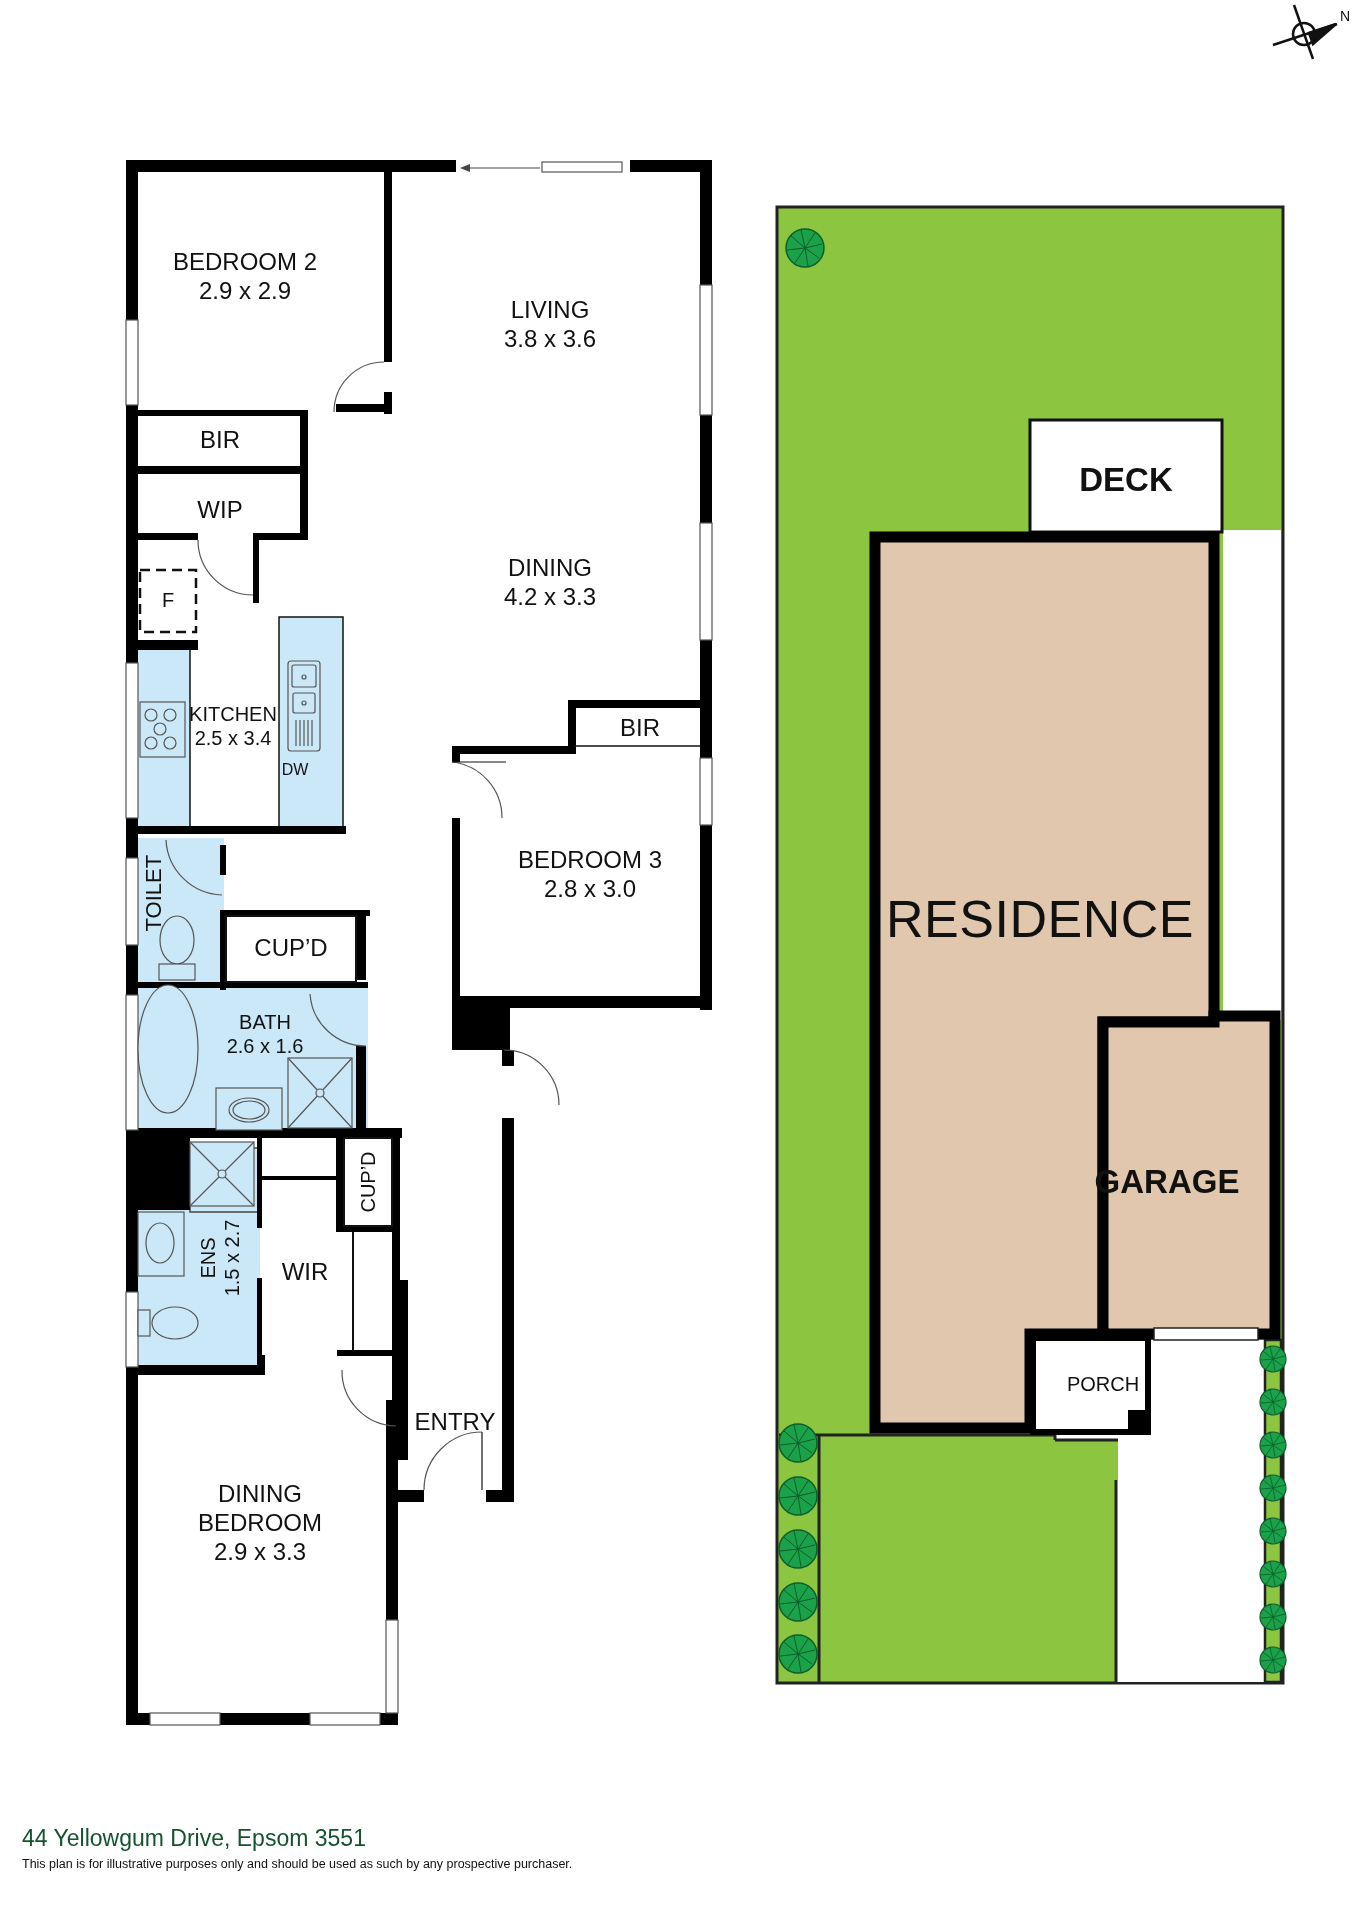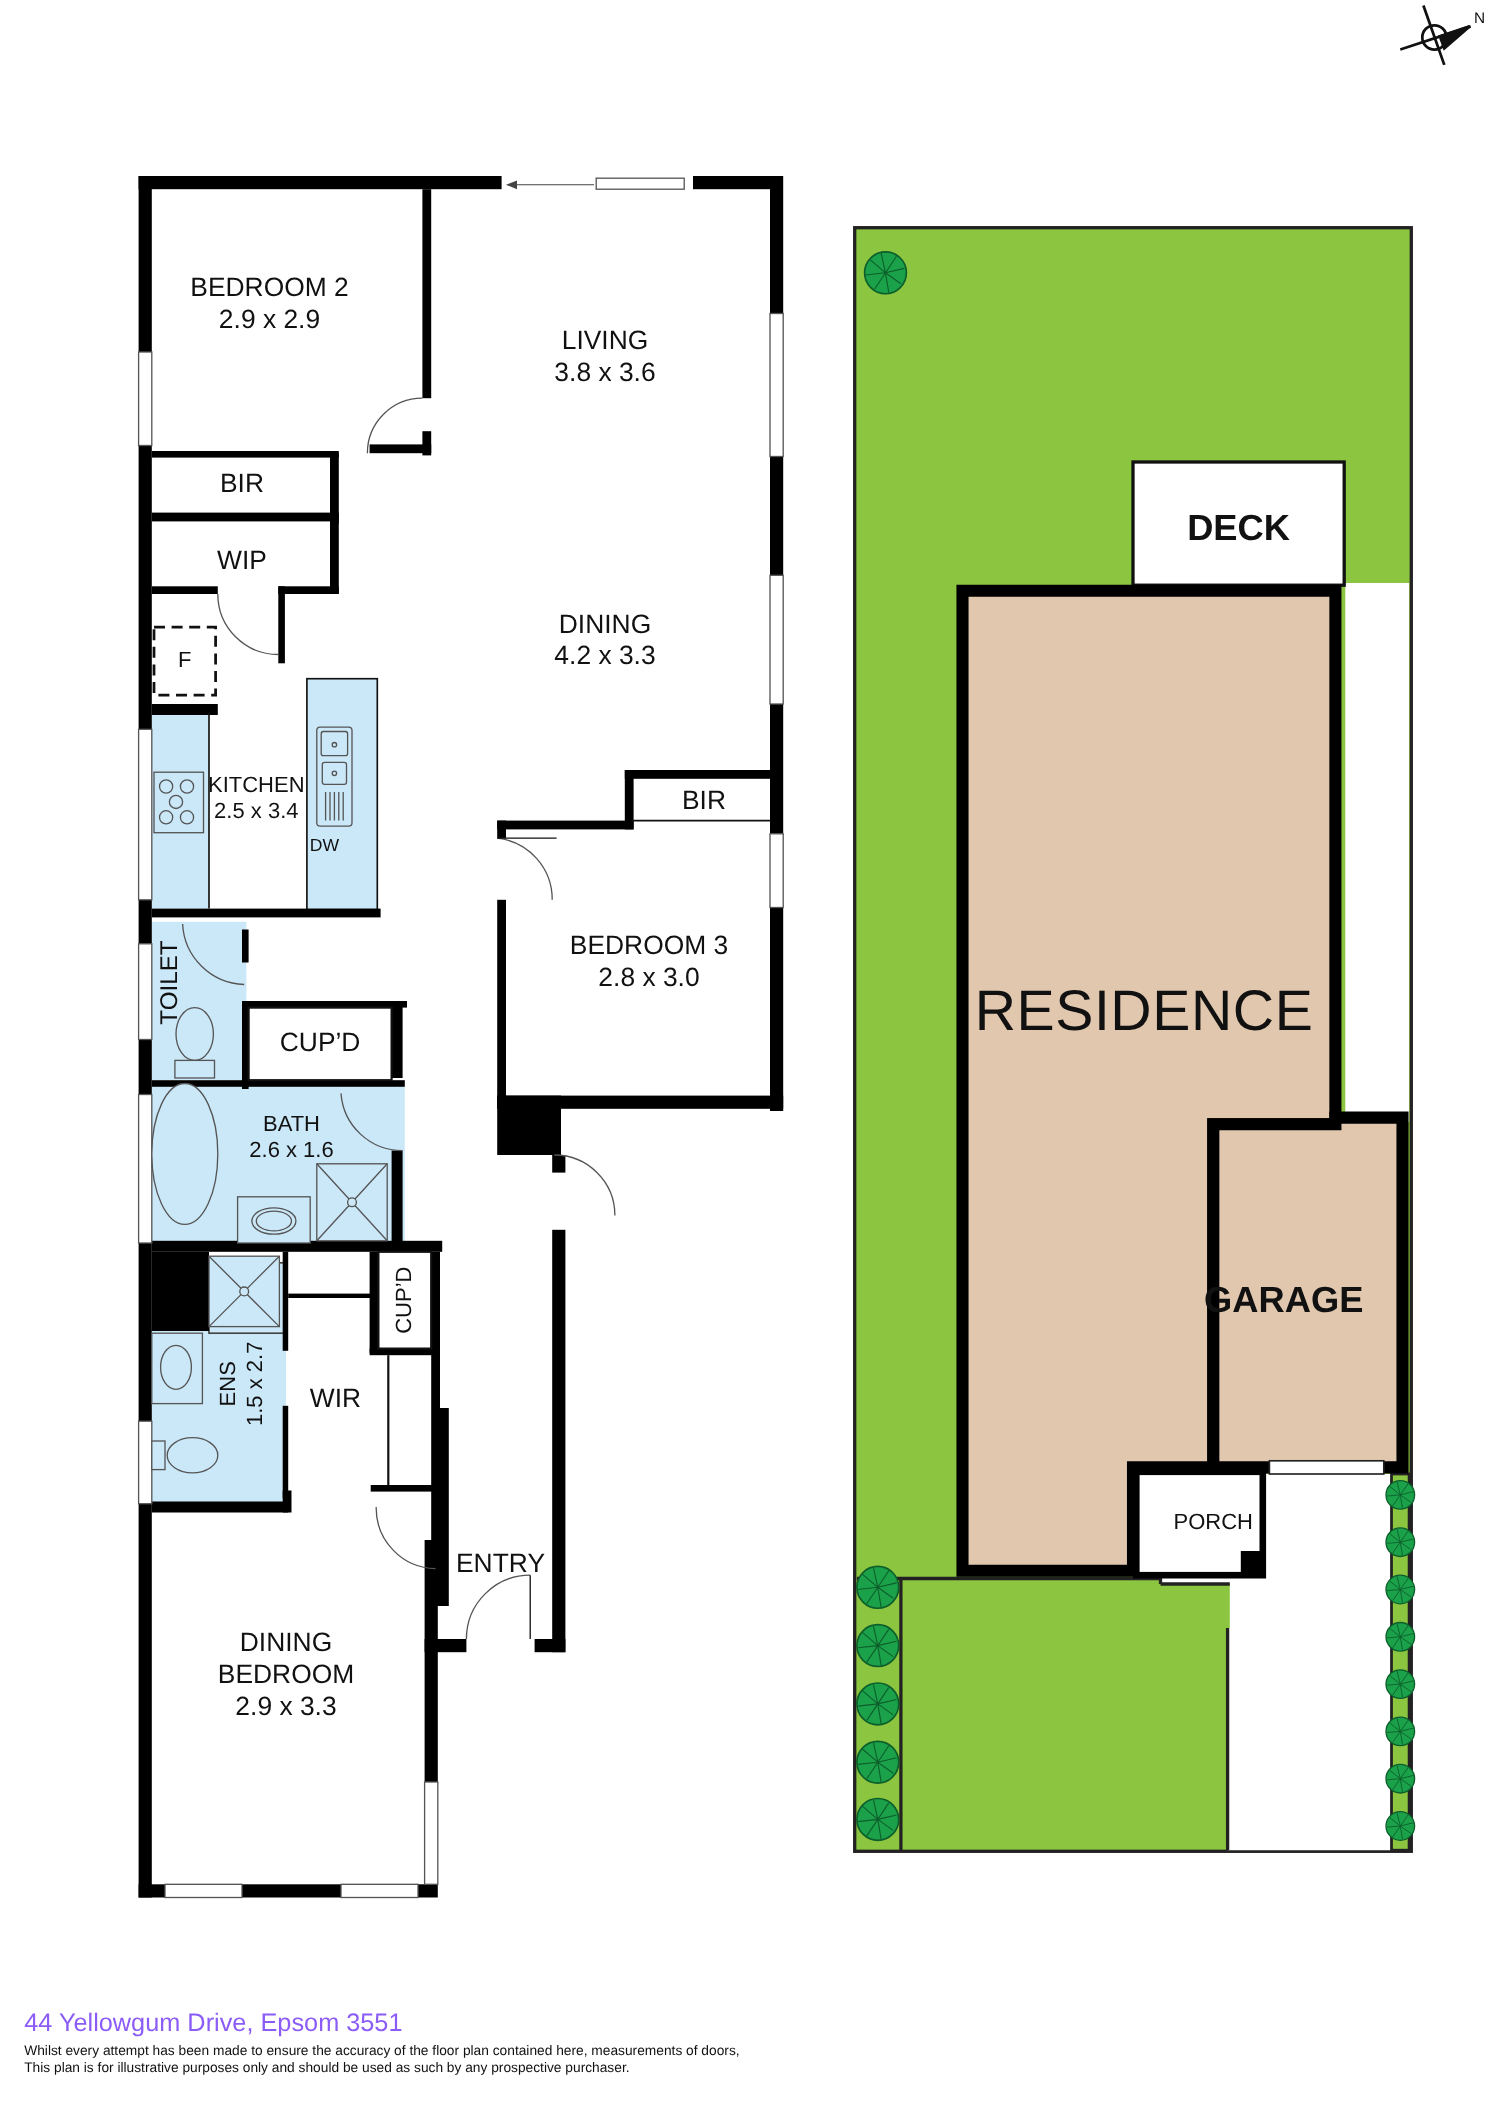--- a/index.html
+++ b/index.html
@@ -9,21 +9,21 @@
   .lbl { position: absolute; text-align: center; line-height: 1.2; color: #111;
          font-family: "Liberation Sans", "DejaVu Sans", sans-serif; white-space: nowrap; }
   .lbl span { display: block; }
   .f24 { font-size: 24px; }
   .f22 { font-size: 22px; }
   .f20 { font-size: 20px; }
   .f16 { font-size: 16px; }
   .big { font-size: 52px; letter-spacing: 0.5px; }
   .mid { font-size: 33px; font-weight: bold; }
   .rot { transform: rotate(-90deg); transform-origin: center center; }
-  .footer-title { position: absolute; left: 22px; top: 1825px; font-size: 23px; color: #8b5cf6; }
+  .footer-title { position: absolute; left: 22px; top: 1825px; font-size: 23px; color: #14532d; }
   .footer-disc { position: absolute; left: 22px; top: 1857px; font-size: 12.5px; line-height: 15.5px; color: #111; width: 800px; }
   .footer-disc span { display: block; }
   .north-n { position: absolute; left: 1340px; top: 8px; font-size: 14px; }
 </style>
 </head>
 <body>
 
 <svg id="plan" viewBox="0 0 1358 1920" xmlns="http://www.w3.org/2000/svg">
   <defs>
     <g id="tree">
@@ -316,15 +316,14 @@
   <span>2.9 x 3.3</span>
 </div>
 
 <div class="lbl mid" style="left:1030px; top:460px; width:192px;">DECK</div>
 <div class="lbl big" style="left:880px; top:888px; width:320px;">RESIDENCE</div>
 <div class="lbl mid" style="left:1084px; top:1162px; width:166px;">GARAGE</div>
 <div class="lbl f20" style="left:1036px; top:1372px; width:110px;padding-left:12px;">PORCH</div>
 
 <div class="footer-title">44 Yellowgum Drive, Epsom 3551</div>
 <div class="footer-disc">
-  <span>Whilst every attempt has been made to ensure the accuracy of the floor plan contained here, measurements of doors,</span>
   <span>This plan is for illustrative purposes only and should be used as such by any prospective purchaser.</span>
 </div>
 
 </body></html>

